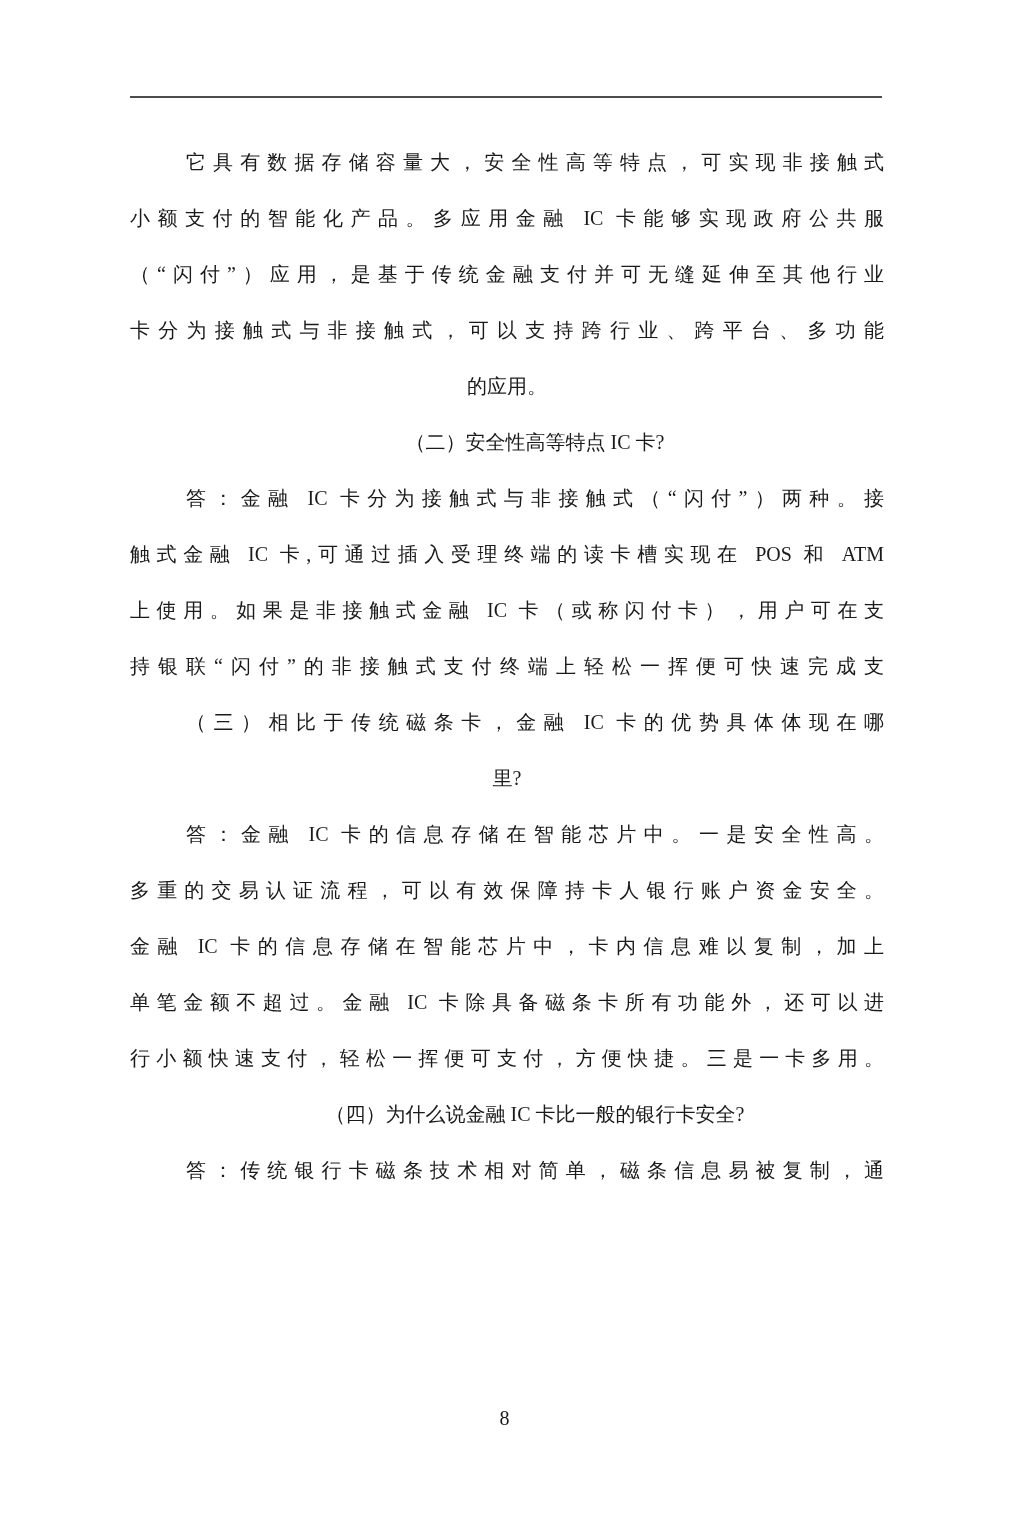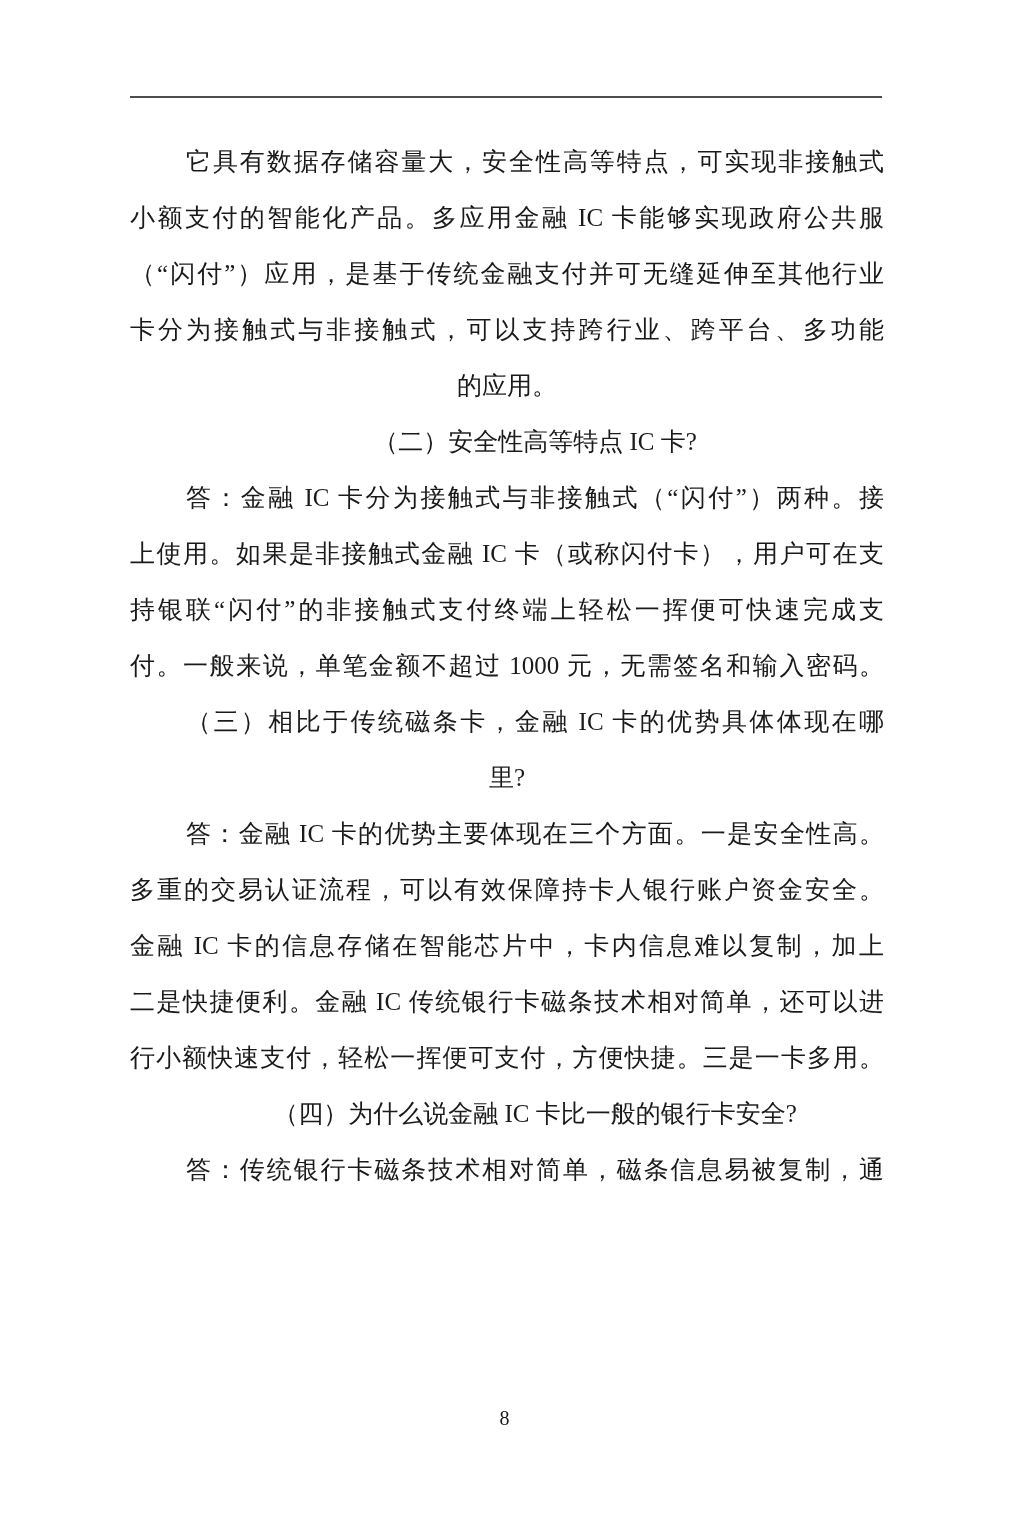--- a/index.html
+++ b/index.html
@@ -24,21 +24,21 @@
     top: 96px;
     width: 752px;
     height: 2px;
     background: var(--rule);
   }
   .body-text {
     position: absolute;
     left: 130px;
     top: 134px;
     width: 754px;
-    font-size: 25px;
+    font-size: 20px;
     line-height: 56px;
   }
   .line {
     height: 56px;
     text-align: center;
     white-space: normal;
     overflow: hidden;
   }
   .line.fill {
     text-align: justify;
@@ -64,29 +64,29 @@
 <div class="page">
   <div class="header-rule"></div>
   <div class="body-text">
       <div class="line fill indent">它具有数据存储容量大，安全性高等特点，可实现非接触式</div>
       <div class="line fill">小额支付的智能化产品。多应用金融 IC 卡能够实现政府公共服</div>
       <div class="line fill">（“闪付”）应用，是基于传统金融支付并可无缝延伸至其他行业</div>
       <div class="line fill">卡分为接触式与非接触式，可以支持跨行业、跨平台、多功能</div>
       <div class="line">的应用。</div>
       <div class="line indent">（二）安全性高等特点 IC 卡?</div>
       <div class="line fill indent">答：金融 IC 卡分为接触式与非接触式（“闪付”）两种。接</div>
+      <div class="line fill">触式金融 IC 卡,可通过插入受理终端的读卡槽实现在 POS 和 ATM</div>
       <div class="line fill">上使用。如果是非接触式金融 IC 卡（或称闪付卡），用户可在支</div>
       <div class="line fill">持银联“闪付”的非接触式支付终端上轻松一挥便可快速完成支</div>
-      <div class="line fill">付。一般来说，单笔金额不超过 1000 元，无需签名和输入密码。</div>
       <div class="line fill indent">（三）相比于传统磁条卡，金融 IC 卡的优势具体体现在哪</div>
       <div class="line">里?</div>
-      <div class="line fill indent">答：金融 IC 卡的优势主要体现在三个方面。一是安全性高。</div>
+      <div class="line fill indent">答：金融 IC 卡的信息存储在智能芯片中。一是安全性高。</div>
       <div class="line fill">多重的交易认证流程，可以有效保障持卡人银行账户资金安全。</div>
       <div class="line fill">金融 IC 卡的信息存储在智能芯片中，卡内信息难以复制，加上</div>
-      <div class="line fill">二是快捷便利。金融 IC 传统银行卡磁条技术相对简单，还可以进</div>
+      <div class="line fill">单笔金额不超过。金融 IC 卡除具备磁条卡所有功能外，还可以进</div>
       <div class="line fill">行小额快速支付，轻松一挥便可支付，方便快捷。三是一卡多用。</div>
       <div class="line indent">（四）为什么说金融 IC 卡比一般的银行卡安全?</div>
       <div class="line fill indent">答：传统银行卡磁条技术相对简单，磁条信息易被复制，通</div>
     </div>
   <div class="footer">
     <span>8</span>
   </div>
 </div>
 
 </body></html>

